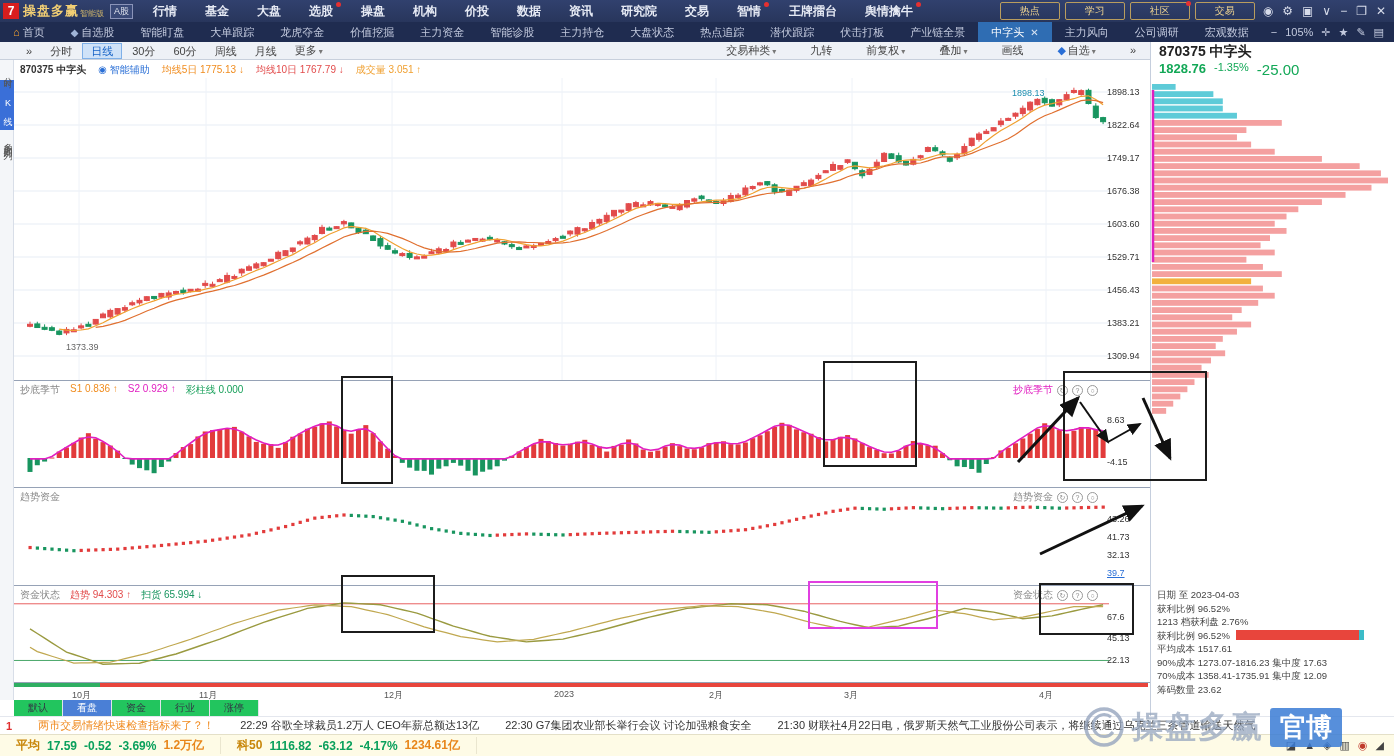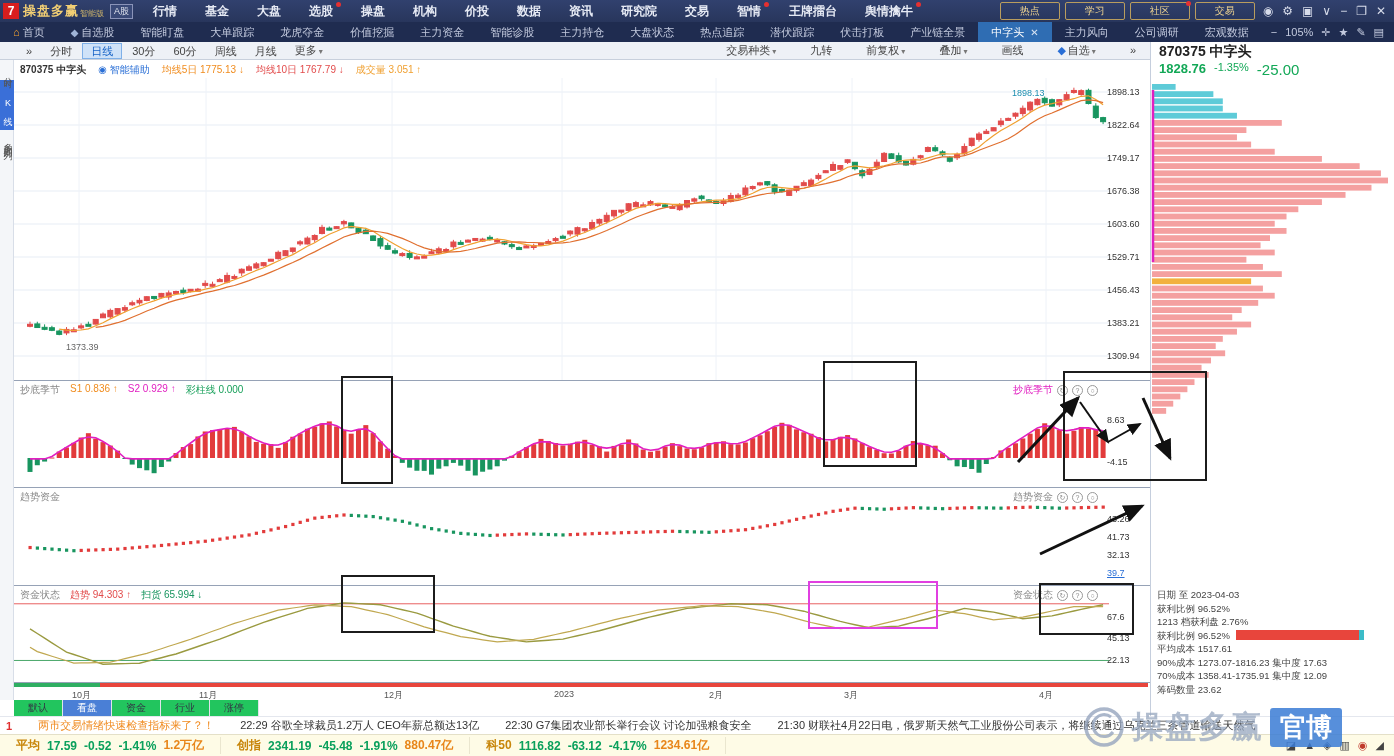--- a/index.html
+++ b/index.html
@@ -1012,29 +1012,22 @@
   <span class="head">两市交易情绪快速检查指标来了？！</span>
   <span class="item">22:29 谷歌全球裁员1.2万人 CEO年薪总额达13亿</span>
   <span class="item">22:30 G7集团农业部长举行会议 讨论加强粮食安全</span>
   <span class="item">21:30 财联社4月22日电，俄罗斯天然气工业股份公司表示，将继续通过乌克兰三条管道输送天然气</span>
 </div>
 <div class="statusbar" id="statusbar">
     <div class="idx">
       <span class="n">平均</span>
       <span class="g">17.59</span>
       <span class="g">-0.52</span>
-      <span class="g">-1.41%</span>
+      <span class="g">-3.69%</span>
       <span class="a">1.2万亿</span>
-    </div>
-    <div class="idx">
-      <span class="n">创指</span>
-      <span class="g">2341.19</span>
-      <span class="g">-45.48</span>
-      <span class="g">-1.91%</span>
-      <span class="a">880.47亿</span>
     </div>
     <div class="idx">
       <span class="n">科50</span>
       <span class="g">1116.82</span>
       <span class="g">-63.12</span>
       <span class="g">-4.17%</span>
       <span class="a">1234.61亿</span>
     </div>
     <div class="sbicons">
       <span>◪</span>

